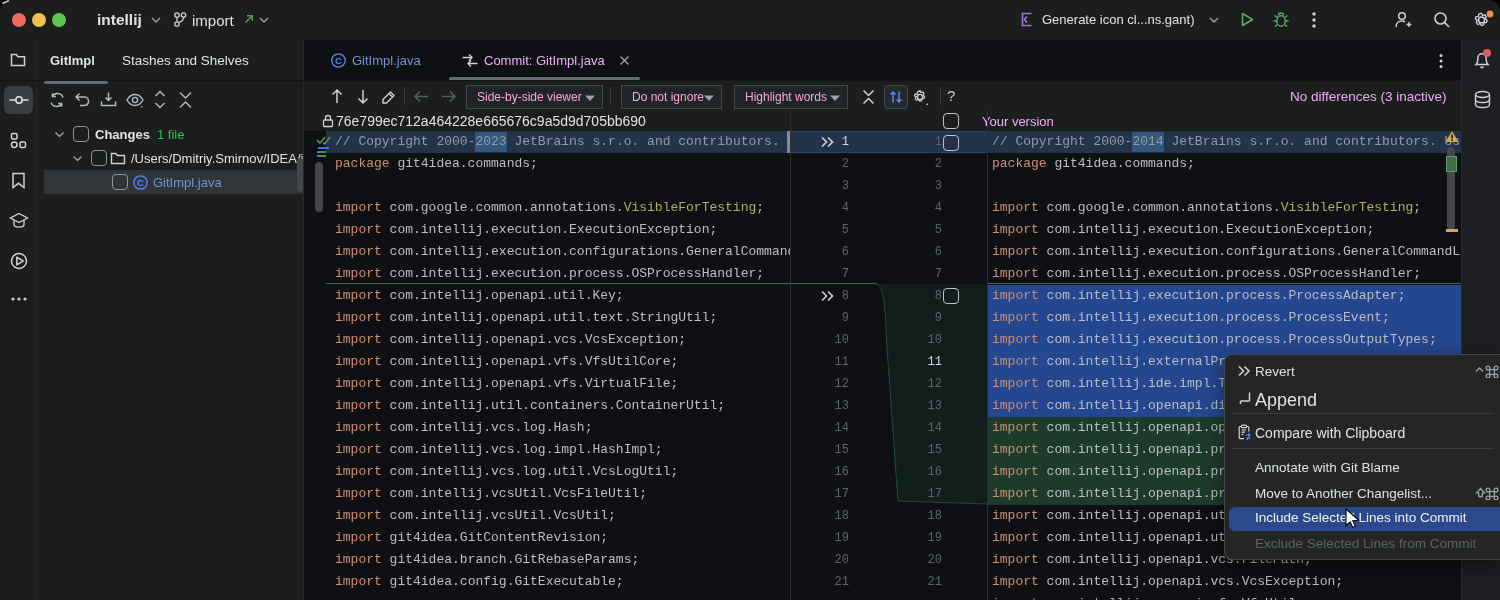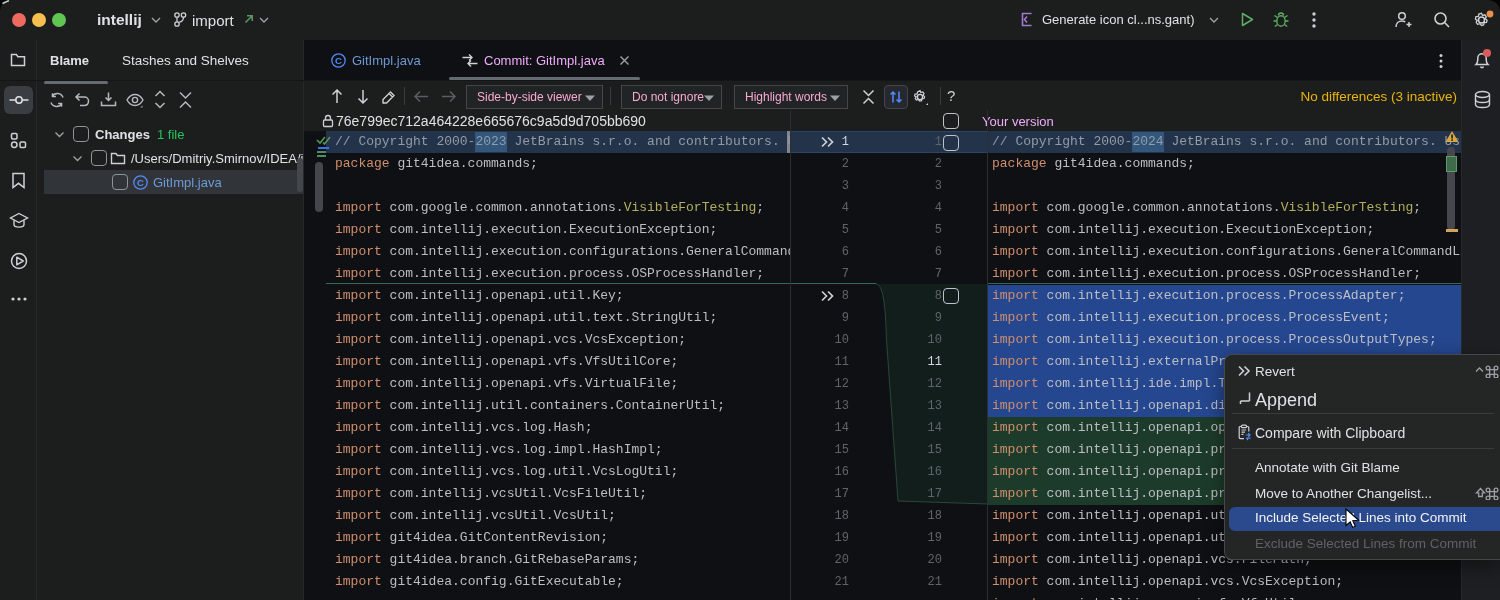--- a/index.html
+++ b/index.html
@@ -109,21 +109,21 @@
       <circle cx="9" cy="9" r="7.5"></circle>
       <path d="M6.8 5.2L13.2 9 6.8 12.8z" stroke-linejoin="round"></path>
     </svg>
 <svg class="abs" style="left:10px;top:296px" width="18" height="6" fill="#ced0d6">
       <circle cx="3" cy="3" r="1.6"></circle>
       <circle cx="9" cy="3" r="1.6"></circle>
       <circle cx="15" cy="3" r="1.6"></circle>
     </svg>
 
 <div class="abs" style="left:37px;top:40px;width:267px;height:560px;background:#1b1e1d;border-right:1px solid #26282b"></div>
-<div class="abs" style="left:50px;top:53px;font-weight:bold;color:#dfe1e5">Blame</div>
+<div class="abs" style="left:50px;top:53px;font-weight:bold;color:#dfe1e5">GitImpl</div>
 <div class="abs" style="left:122px;top:53px;color:#dfe1e5;font-size:13.5px">Stashes and Shelves</div>
 <div class="abs" style="left:44px;top:81px;width:64px;height:3px;background:#666b72;border-radius:2px"></div>
 
 <svg class="abs" style="left:48px;top:91px" width="18" height="18" fill="none" stroke="#b4b8bf" stroke-width="1.5">
  <path d="M15 6.5a6 6 0 00-10.8-1M3 11.5a6 6 0 0010.8 1"></path>
       <path d="M4.5 2.2v3.4h3.4M13.5 15.8v-3.4h-3.4"></path>
 </svg>
 <svg class="abs" style="left:74px;top:92px" width="17" height="16" fill="none" stroke="#b4b8bf" stroke-width="1.5">
       <path d="M5.5 1.5L2 5l3.5 3.5M2 5h8.5a4 4 0 014 4c0 2.6-1.8 4.5-4.4 4.5H6"></path>
     </svg>
@@ -222,21 +222,21 @@
 <svg class="abs" style="left:888px;top:89px" width="16" height="16" fill="none" stroke="#548af7" stroke-width="1.5">
       <path d="M5 13.5V3M2.5 5.5L5 3l2.5 2.5M11 2.5V13M8.5 10.5L11 13l2.5-2.5"></path>
     </svg>
 <svg class="abs" style="left:912px;top:89px" width="17" height="17" fill="none" stroke="#ced0d6" stroke-width="1.4">
  <circle cx="8" cy="8" r="2.6"></circle>
  <path d="M8 1.6l.8 1.9 2-.5 1.2 1.6-1 1.7 1.6 1.3-.5 1.9-2 .2-.5 2-1.9.4-1.3-1.6-2 .5-1.2-1.6 1-1.7L2.6 7l.5-1.9 2-.2.5-2z" stroke-width="1.2"></path>
  <path d="M14 16l2-2v2z" fill="#ced0d6" stroke="none"></path>
 </svg>
 <div class="abs" style="left:940px;top:87px;width:1px;height:18px;background:#393b40"></div>
 <div class="abs" style="left:947px;top:87px;color:#ced0d6;font-size:15px">?</div>
-<div class="abs" style="left:1290px;top:89px;width:167px;text-align:right;color:#eab308;font-size:13.5px">No differences (3 inactive)</div>
+<div class="abs" style="left:1290px;top:89px;width:167px;color:#f0abfc;font-size:13.5px">No differences (3 inactive)</div>
 
 <div class="abs" style="left:304px;top:110px;width:1157px;height:21px;background:#1b1e1d"></div>
 <svg class="abs" style="left:322px;top:114px" width="12" height="14" fill="none" stroke="#ced0d6" stroke-width="1.3">
       <rect x="1.5" y="6" width="9" height="6.5" rx="1"></rect>
       <path d="M3.5 6V4a2.5 2.5 0 015 0v2"></path>
     </svg>
 <div class="abs" style="left:336px;top:113px;font-size:14px;color:#dfe1e5">76e799ec712a464228e665676c9a5d9d705bb690</div>
 <div class="cb" style="left:943px;top:113px"></div>
 <div class="abs" style="left:982px;top:114px;color:#f0abfc">Your version</div>
 
@@ -285,21 +285,21 @@
 <div class="codeline"><span class="k">import</span> com.intellij.vcsUtil.VcsFileUtil;</div>
 <div class="codeline"><span class="k">import</span> com.intellij.vcsUtil.VcsUtil;</div>
 <div class="codeline"><span class="k">import</span> git4idea.GitContentRevision;</div>
 <div class="codeline"><span class="k">import</span> git4idea.branch.GitRebaseParams;</div>
 <div class="codeline"><span class="k">import</span> git4idea.config.GitExecutable;</div>
 </div>
 </div>
 
 <div class="abs" style="left:988px;top:131px;width:473px;height:469px;overflow:hidden">
 <div style="padding-left:4px">
-<div class="codeline c2">// Copyright 2000-<span style="background:#32567c">2024</span> JetBrains s.r.o. and contributors. Use of this</div>
+<div class="codeline c2">// Copyright 2000-<span style="background:#32567c">2014</span> JetBrains s.r.o. and contributors. Use of this</div>
 <div class="codeline"><span class="k">package</span> git4idea.commands;</div>
 <div class="codeline"></div>
 <div class="codeline"><span class="k">import</span> com.google.common.annotations.<span class="y">VisibleForTesting</span>;</div>
 <div class="codeline"><span class="k">import</span> com.intellij.execution.ExecutionException;</div>
 <div class="codeline"><span class="k">import</span> com.intellij.execution.configurations.GeneralCommandLine;</div>
 <div class="codeline"><span class="k">import</span> com.intellij.execution.process.OSProcessHandler;</div>
 <div class="codeline"><span class="k">import</span> com.intellij.execution.process.ProcessAdapter;</div>
 <div class="codeline"><span class="k">import</span> com.intellij.execution.process.ProcessEvent;</div>
 <div class="codeline"><span class="k">import</span> com.intellij.execution.process.ProcessOutputTypes;</div>
 <div class="codeline"><span class="k">import</span> com.intellij.externalProcessAuthHelper.AuthenticationGate;</div>

